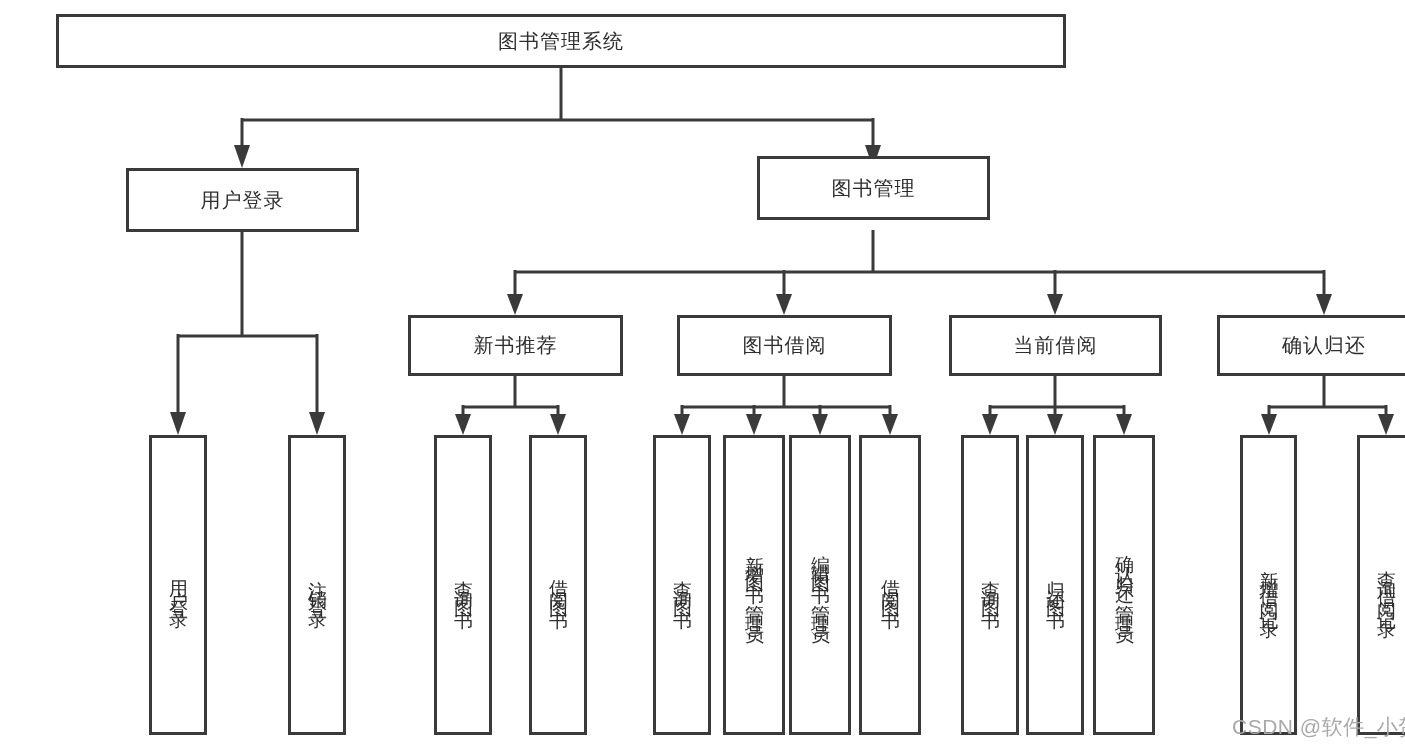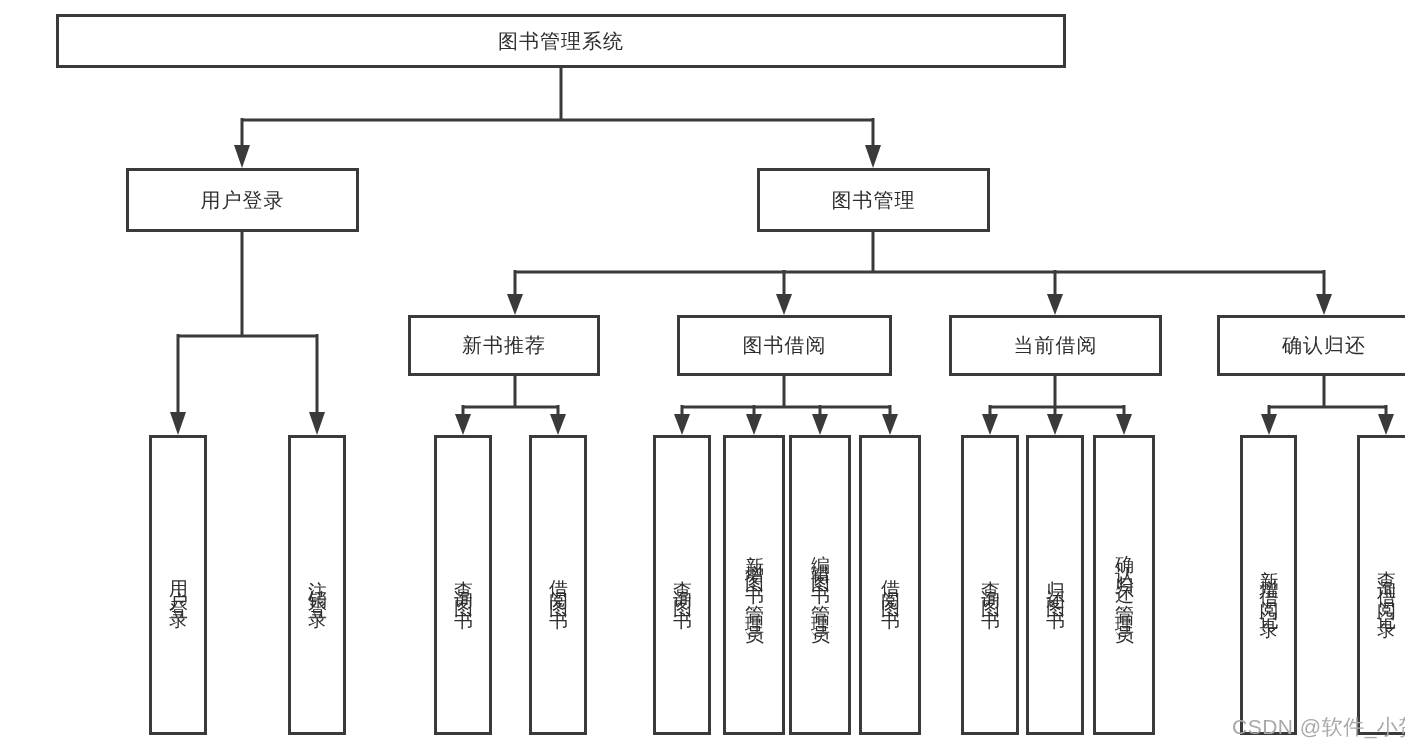--- a/index.html
+++ b/index.html
@@ -86,25 +86,25 @@
     </g>
   </svg>
 
   <div class="box" style="left:12px;top:14px;width:1010px;height:54px;">
     <span class="hlabel">图书管理系统</span>
   </div>
 
   <div class="box" style="left:82px;top:168px;width:233px;height:64px;">
     <span class="hlabel">用户登录</span>
   </div>
-  <div class="box" style="left:713px;top:168px;width:233px;height:64px;">
+  <div class="box" style="left:713px;top:156px;width:233px;height:64px;">
     <span class="hlabel">图书管理</span>
   </div>
 
-  <div class="box" style="left:364px;top:315px;width:192px;height:61px;text-align:center;">
+  <div class="box" style="left:364px;top:315px;width:215px;height:61px;text-align:center;">
     <span class="hlabel">新书推荐</span>
   </div>
   <div class="box" style="left:633px;top:315px;width:215px;height:61px;">
     <span class="hlabel">图书借阅</span>
   </div>
   <div class="box" style="left:905px;top:315px;width:213px;height:61px;">
     <span class="hlabel">当前借阅</span>
   </div>
   <div class="box" style="left:1173px;top:315px;width:214px;height:61px;">
     <span class="hlabel">确认归还</span>

